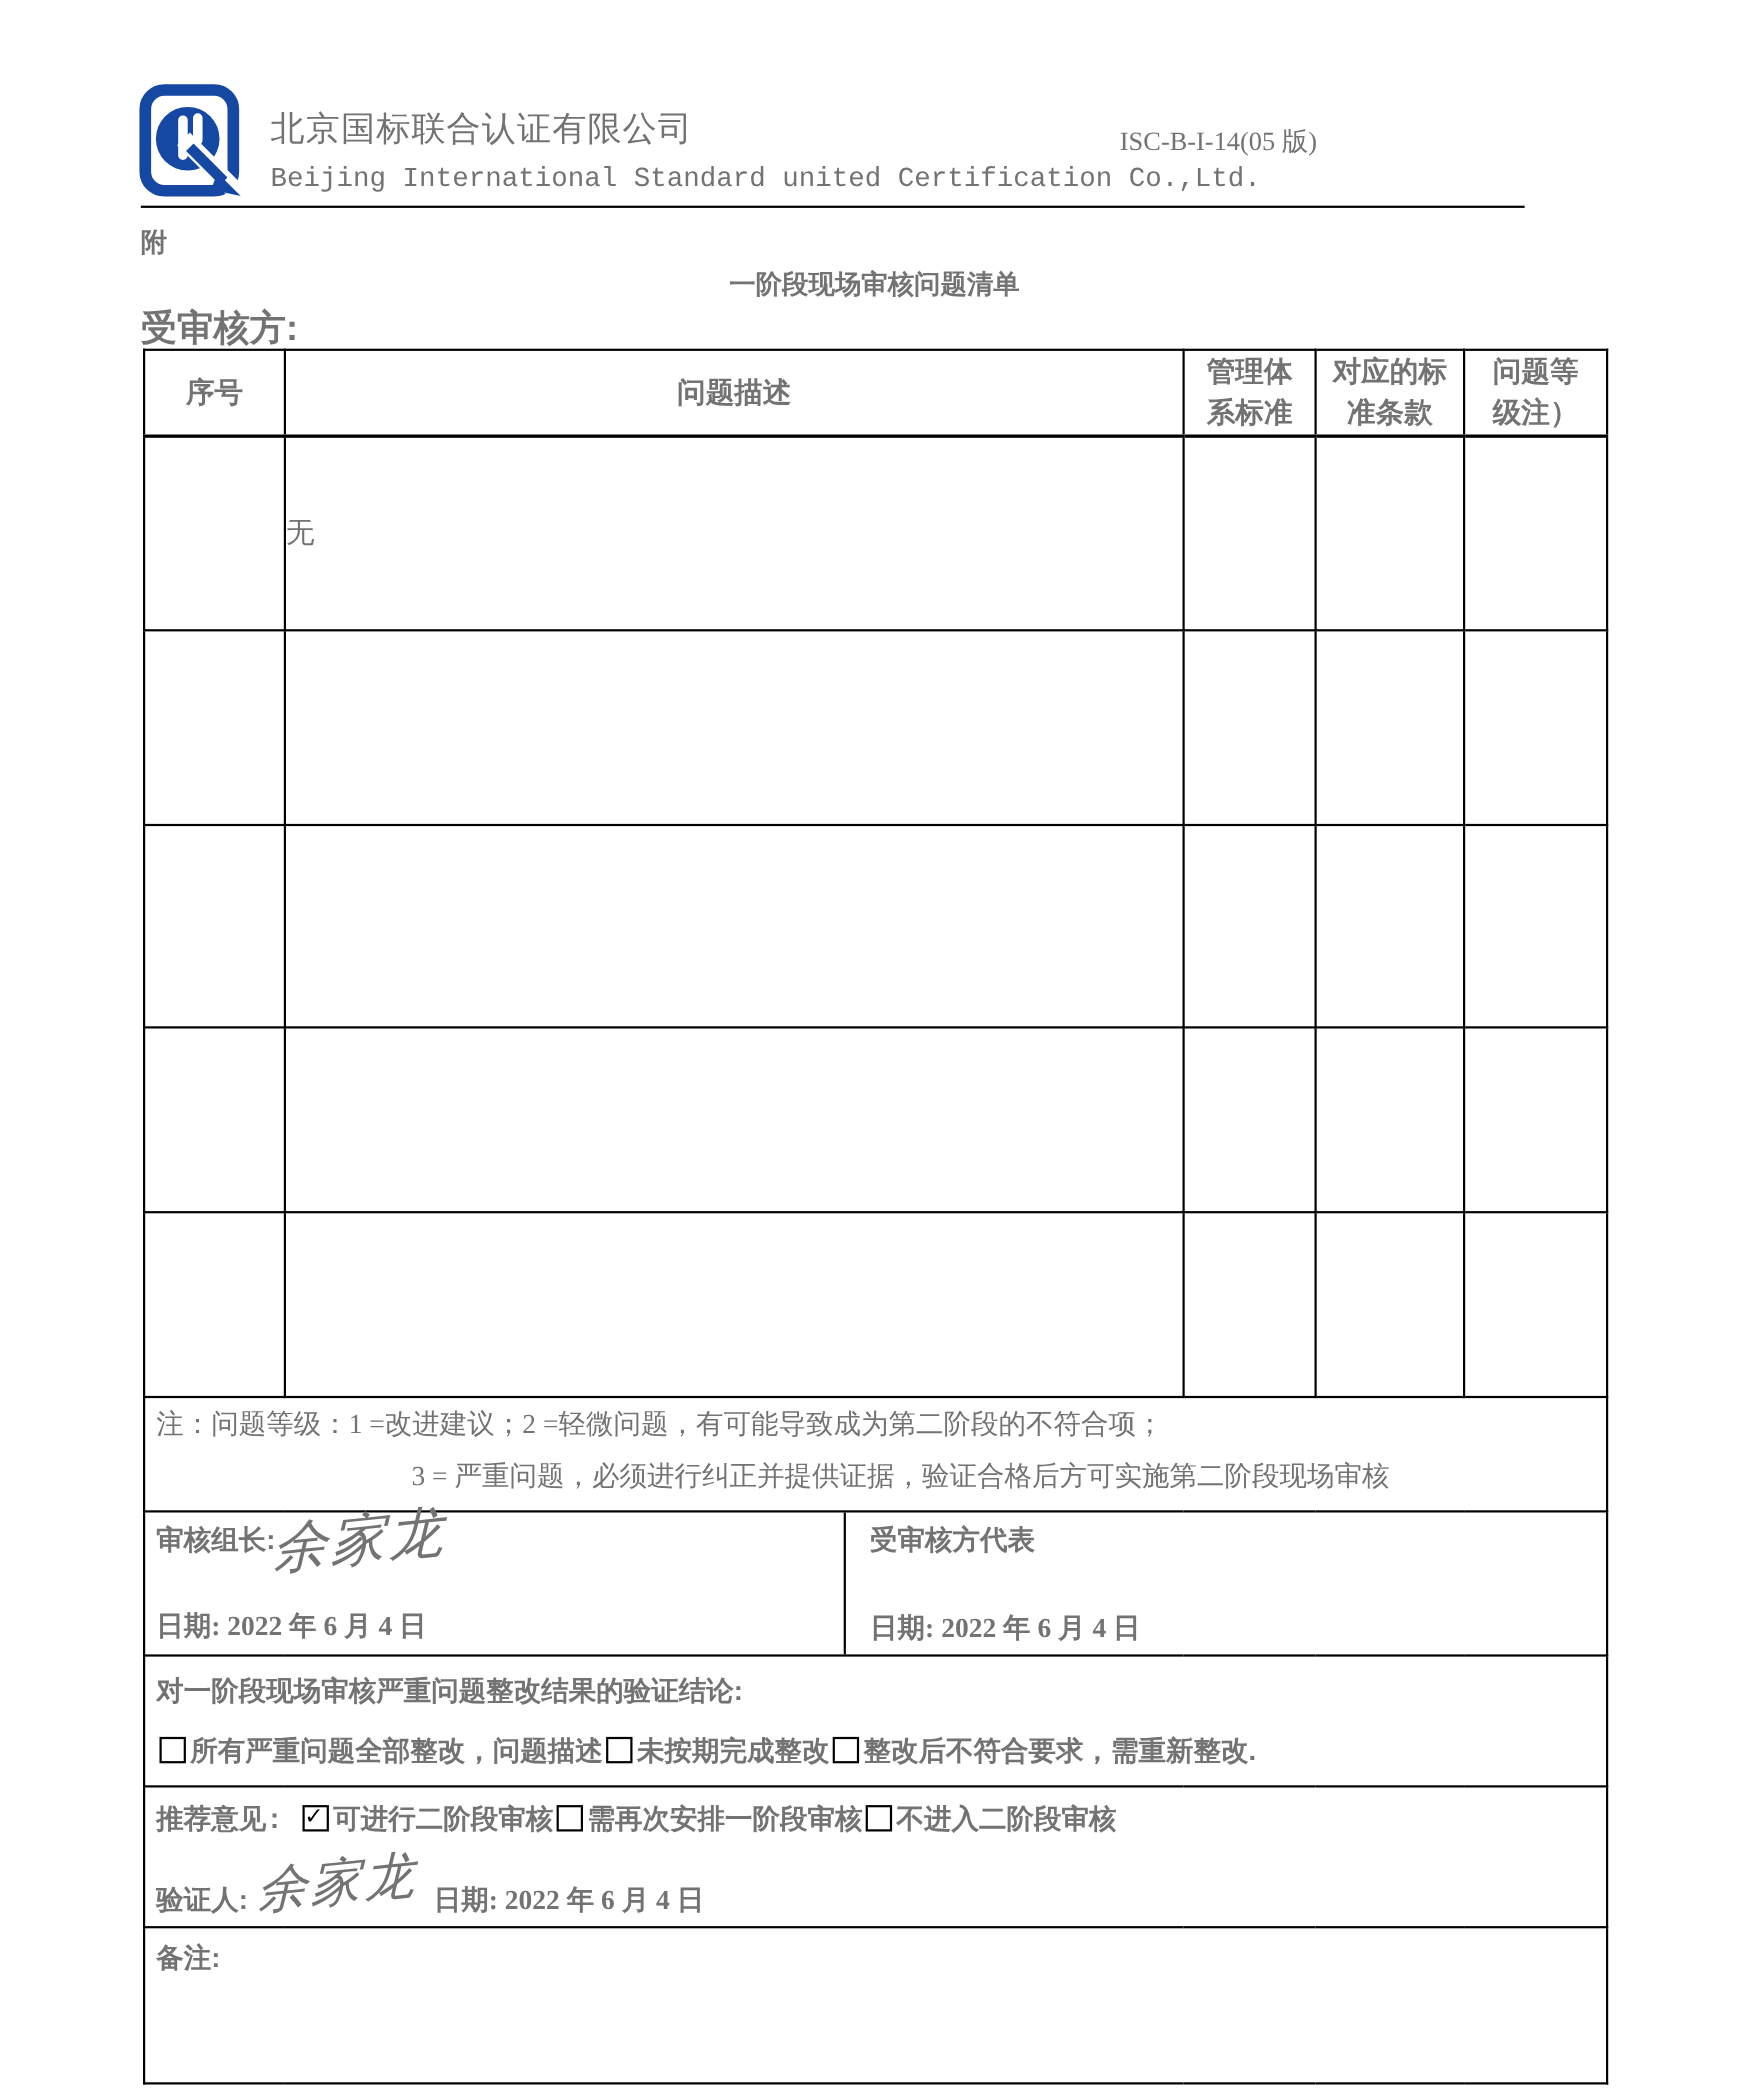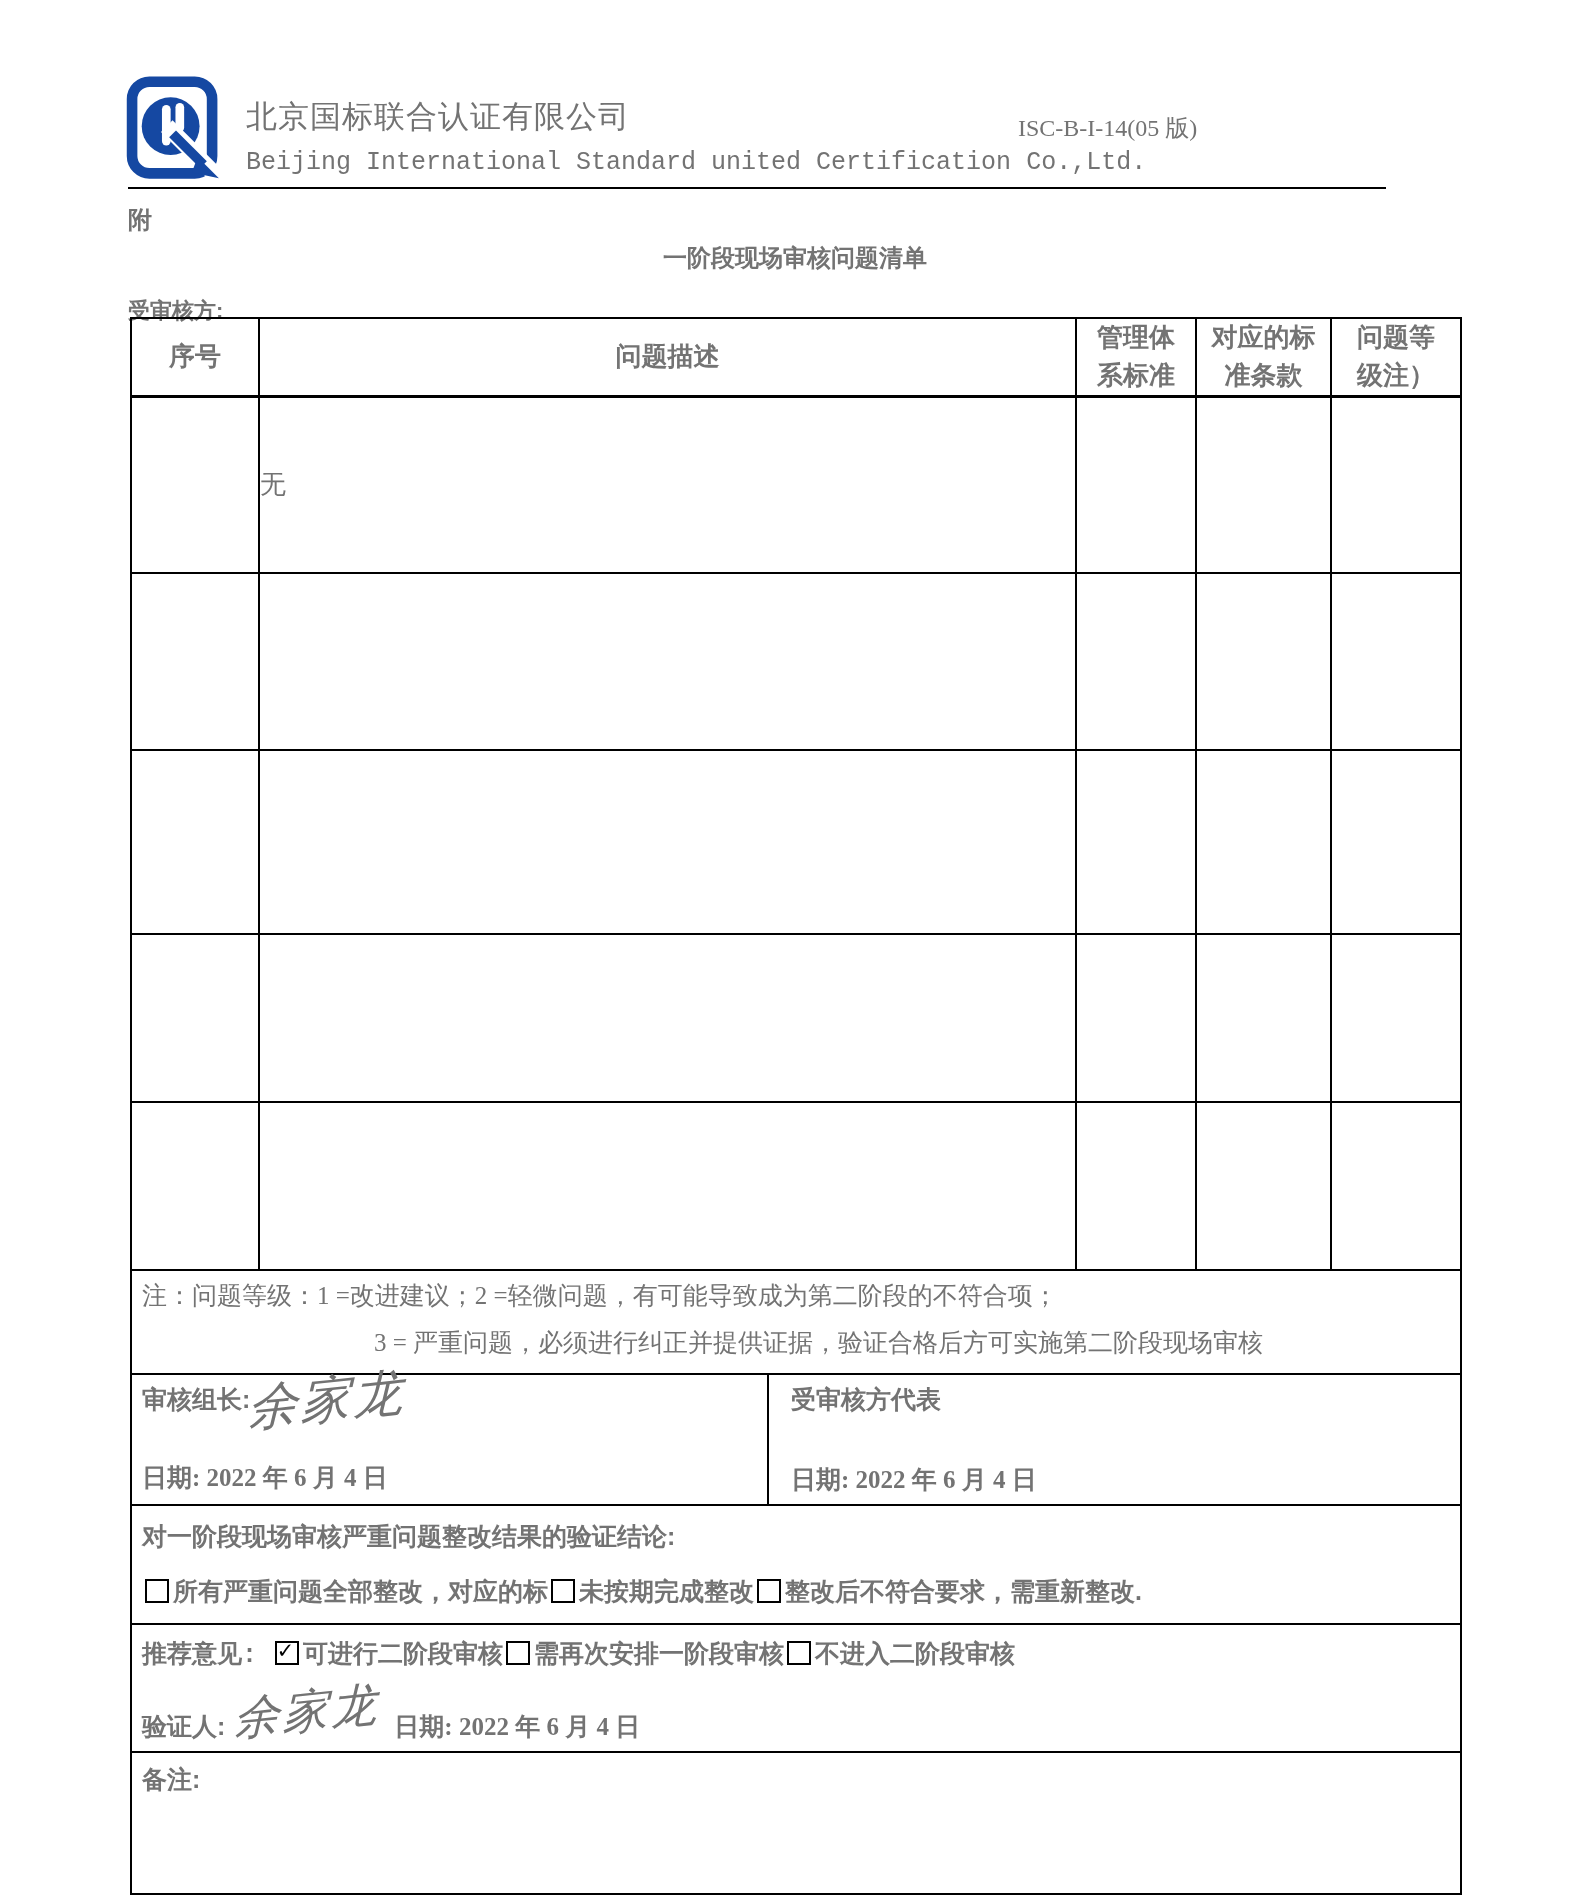--- a/index.html
+++ b/index.html
@@ -36,22 +36,22 @@
     position:absolute;left:128px;top:204px;
     font-size:24px;font-weight:bold;
     font-family:"Liberation Sans","DejaVu Sans",sans-serif;
   }
   .doc-title{
     position:absolute;left:130px;top:242px;width:1330px;
     text-align:center;font-size:24px;font-weight:bold;
     font-family:"Liberation Sans","DejaVu Sans",sans-serif;
   }
   .auditee{
-    position:absolute;left:128px;top:296px;
-    font-size:22px;font-weight:bold;
+    position:absolute;left:128px;top:276px;
+    font-size:33px;font-weight:bold;
     font-family:Liberation Sans, sans-serif;
   }
   
   table.main{
     position:absolute;left:130px;top:317px;
     width:1330px;
     border-collapse:collapse;table-layout:fixed;
   }
   table.main th,table.main td{
     border:2px solid #000;
@@ -250,21 +250,21 @@
               <span class="cell-date">日期: 2022 年 6 月 4 日</span>
             </div>
           </div>
         </td>
       </tr>
 
       <tr class="verify-row">
         <td colspan="5">
           <div class="verify-wrap">
             <div class="verify-title">对一阶段现场审核严重问题整改结果的验证结论:</div>
-            <div class="verify-options"><span class="opt"><span class="cb"></span><span>所有严重问题全部整改，对应的标</span></span><span class="opt"><span class="cb"></span><span>未按期完成整改</span></span><span class="opt"><span class="cb"></span><span>整改后不符合要求，需重新整改.</span></span>
+            <div class="verify-options"><span class="opt"><span class="cb"></span><span>所有严重问题全部整改，问题描述</span></span><span class="opt"><span class="cb"></span><span>未按期完成整改</span></span><span class="opt"><span class="cb"></span><span>整改后不符合要求，需重新整改.</span></span>
             </div>
           </div>
         </td>
       </tr>
 
       <tr class="rec-row">
         <td colspan="5">
           <div class="rec-wrap">
             <div class="rec-line"><span>推荐意见:</span>
               <span class="opt"><span class="cb checked"></span><span>可进行二阶段审核</span></span><span class="opt"><span class="cb"></span><span>需再次安排一阶段审核</span></span><span class="opt"><span class="cb"></span><span>不进入二阶段审核</span></span>

